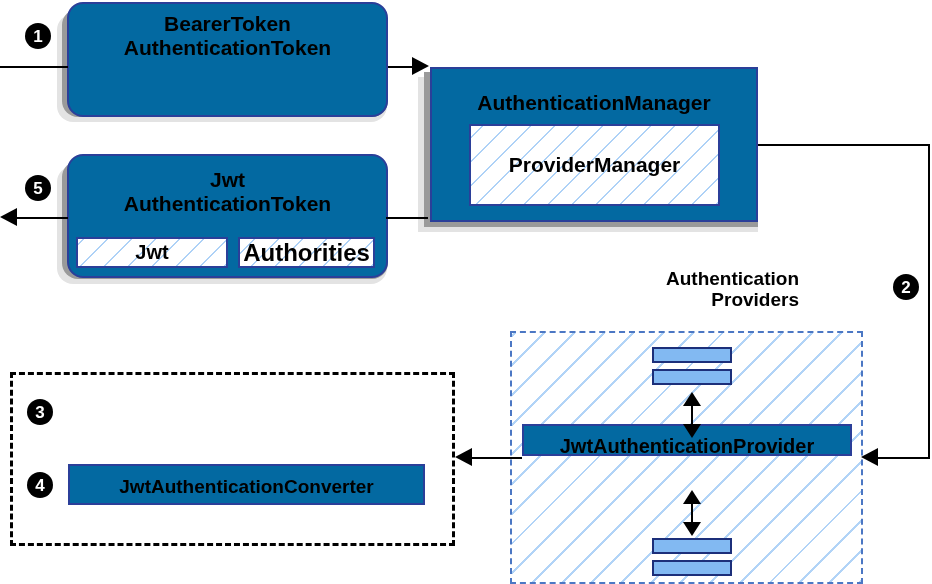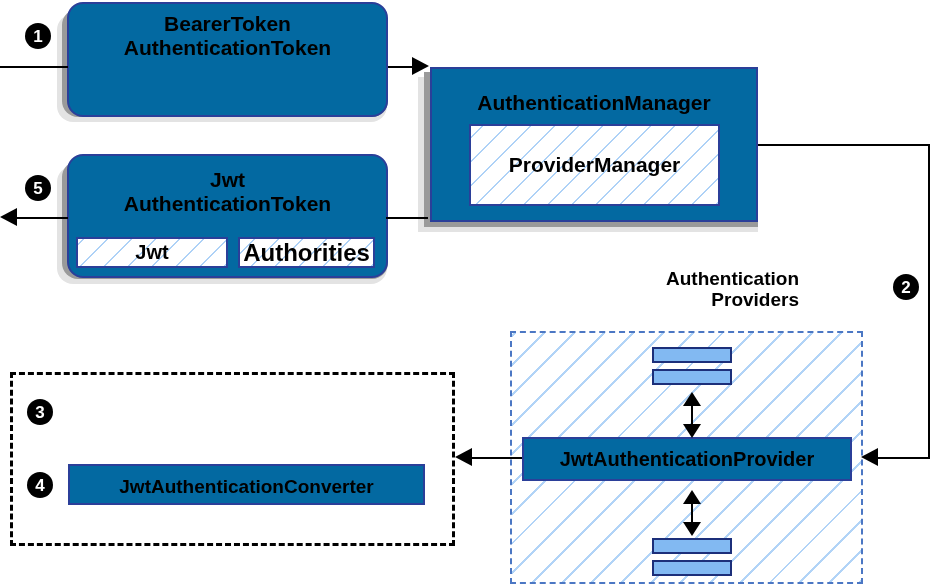--- a/index.html
+++ b/index.html
@@ -192,21 +192,21 @@
 
   <div class="stub" style="left:652px; top:347px; width:80px; height:16px;"></div>
   <div class="stub" style="left:652px; top:369px; width:80px; height:16px;"></div>
 
   <div class="arrow arrow-up" style="left:683px; top:392px;"></div>
   <div class="line-v" style="left:691px; top:398px; height:32px;"></div>
   <div class="arrow arrow-down" style="left:683px; top:424px;"></div>
 
   <div class="shadow-light" style="left:512px; top:447px; width:345px; height:40px;"></div>
   <div class="shadow-dark" style="left:518px; top:442px; width:335px; height:40px;"></div>
-  <div class="card" style="left:522px; top:437px; width:330px; height:44px;">
+  <div class="card" style="left:522px; top:424px; width:330px; height:32px;">
     <div class="card-title" style="top:9px; font-size:20px;">JwtAuthenticationProvider</div>
   </div>
 
   <div class="arrow arrow-up" style="left:683px; top:490px;"></div>
   <div class="line-v" style="left:691px; top:496px; height:32px;"></div>
   <div class="arrow arrow-down" style="left:683px; top:522px;"></div>
 
   <div class="stub" style="left:652px; top:538px; width:80px; height:16px;"></div>
   <div class="stub" style="left:652px; top:560px; width:80px; height:16px;"></div>
 

